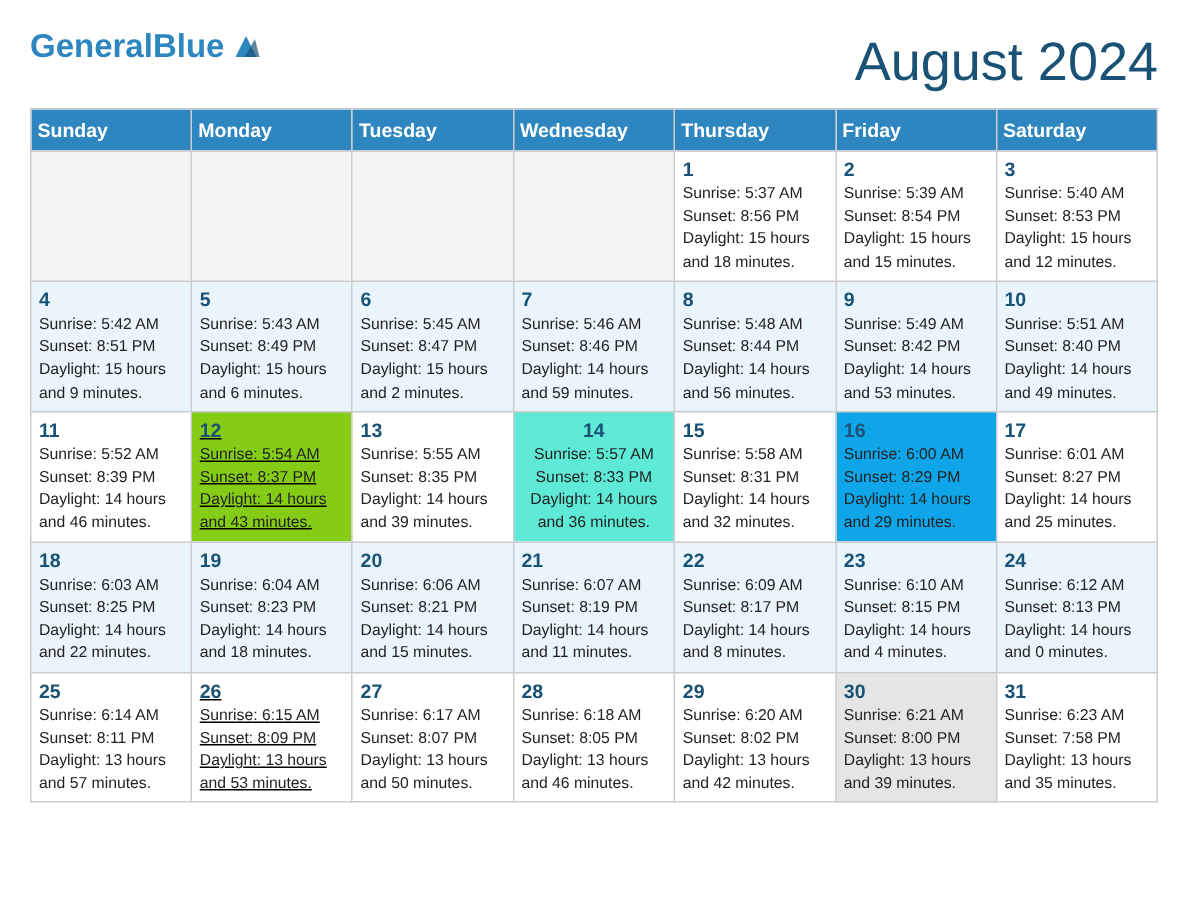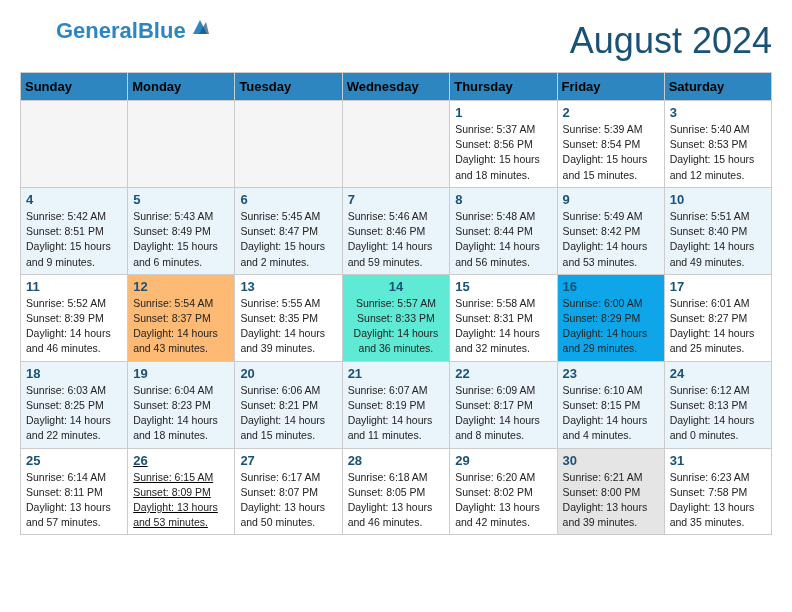--- a/index.html
+++ b/index.html
@@ -41,21 +41,21 @@
       font-size: 16px;
       color: #333;
     }
     .calendar {
       width: 100%;
       border-collapse: collapse;
       font-size: 11px;
     }
     .calendar th {
       background: #2e86c1;
-      color: #000000;
+      color: #ffffff;
       padding: 6px 4px;
       text-align: left;
       font-size: 13px;
       font-weight: bold;
       border: 1px solid #ccc;
     }
     .calendar td {
       vertical-align: top;
       border: 1px solid #ccc;
       padding: 4px 5px;
@@ -81,21 +81,21 @@
     .calendar tr:nth-child(even) td:not(.empty) {
       background: #eaf4fb;
     }
   </style>
 </head>
 <body>
 
 <div class="header">
   <div class="logo">
     <div>
-      <div style="display:flex;align-items:center;margin-left:36px;">
+      <div style="display:flex;align-items:flex-end;">
         <span class="logo-text">
           <span>General</span><span style="color:#2e86c1">Blue</span>
         </span>
         <svg width="22" height="22" viewBox="0 0 22 22" style="margin-left:3px;margin-top:-8px;">
           <polygon points="4,18 11,4 18,18" fill="#2e86c1"></polygon>
           <polygon points="10,18 17,6 20,18" fill="#1a5276" opacity="0.7"></polygon>
         </svg>
       </div>
     </div>
   </div>
@@ -163,21 +163,21 @@
         <td style="background: rgb(234, 244, 251);">
           <div class="day-num">10</div>
           <div class="day-info">Sunrise: 5:51 AM<br>Sunset: 8:40 PM<br>Daylight: 14 hours<br>and 49 minutes.</div>
         </td>
       </tr>
       <tr>
         <td style="background: rgb(255, 255, 255);">
           <div class="day-num">11</div>
           <div class="day-info">Sunrise: 5:52 AM<br>Sunset: 8:39 PM<br>Daylight: 14 hours<br>and 46 minutes.</div>
         </td>
-        <td style="background: #fdba74;">
+        <td style="background: #84cc16; text-decoration: underline;">
           <div class="day-num">12</div>
           <div class="day-info">Sunrise: 5:54 AM<br>Sunset: 8:37 PM<br>Daylight: 14 hours<br>and 43 minutes.</div>
         </td>
         <td style="background: rgb(255, 255, 255);">
           <div class="day-num">13</div>
           <div class="day-info">Sunrise: 5:55 AM<br>Sunset: 8:35 PM<br>Daylight: 14 hours<br>and 39 minutes.</div>
         </td>
         <td style="background: #5eead4; text-align: center;">
           <div class="day-num">14</div>
           <div class="day-info">Sunrise: 5:57 AM<br>Sunset: 8:33 PM<br>Daylight: 14 hours<br>and 36 minutes.</div>

